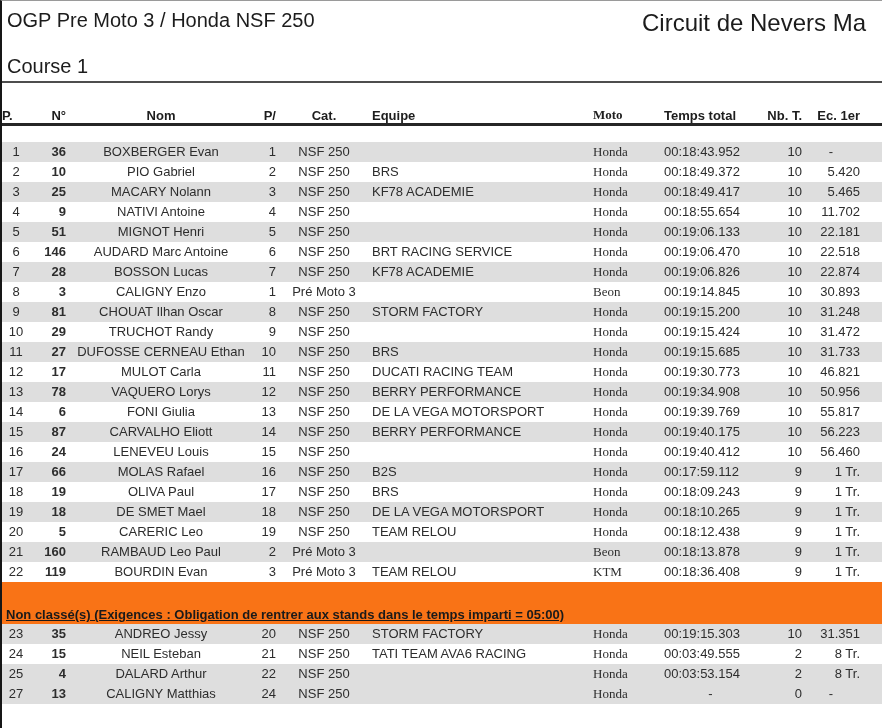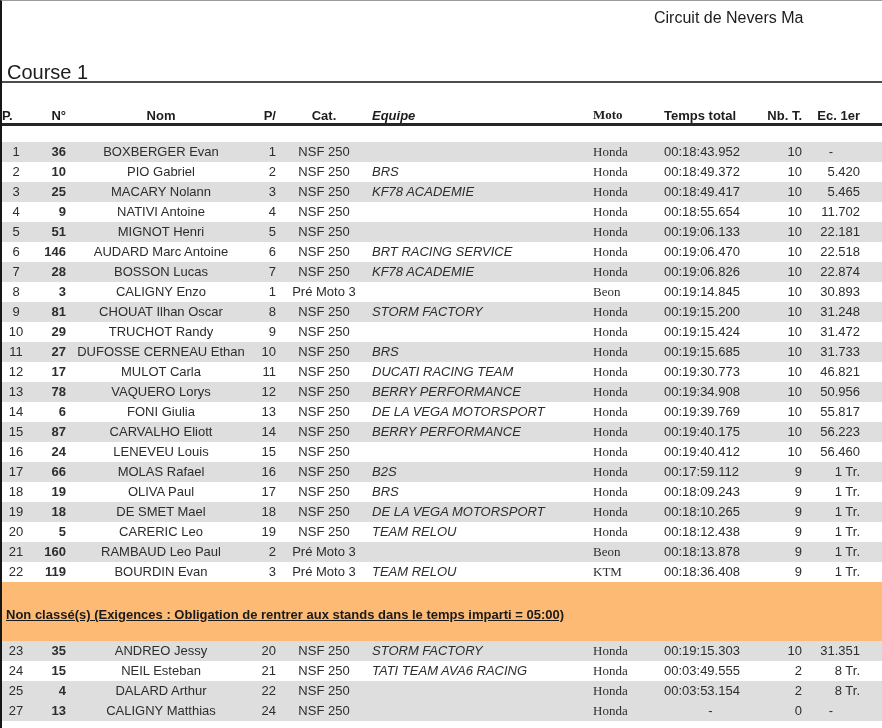--- a/index.html
+++ b/index.html
@@ -21,24 +21,24 @@
     position:relative;
     height:80px;
     border-bottom:2px solid #4d4d4d;
   }
   .doc-title{
     position:absolute;left:5px;top:8px;
     font-size:20px;color:#1c1c1c;white-space:nowrap;
   }
   .circuit-name{
     position:absolute;left:640px;top:8px;
-    font-size:16px;color:#1c1c1c;white-space:nowrap;margin-left:12px;
+    font-size:24px;color:#1c1c1c;white-space:nowrap;
   }
   .session-title{
-    position:absolute;left:5px;top:60px;
+    position:absolute;left:5px;top:54px;
     font-size:20px;color:#1c1c1c;white-space:nowrap;
   }
   table.results{
     width:880px;
     border-collapse:collapse;
     table-layout:fixed;
     font-size:13px;
   }
   table.results th, table.results td{
     padding:0;margin:0;
@@ -53,45 +53,46 @@
     color:#1d1d1d;
   }
   tr.spacer-row td{height:16px;background:#fff;}
   tbody tr.data-row td{
     height:20px;line-height:20px;
     color:#2d2d2d;
   }
   tbody tr.striped{background:var(--stripe,#dedede);}
   tr.section-heading-row td{
     height:40px;vertical-align:bottom;
-    padding:0 0 19px 4px;
+    padding:0 0 2px 4px;
     font-weight:bold;font-size:13px;
     text-decoration:underline;
-    color:#1a1a1a;background:#fdba74;text-align:left;
+    color:#1a1a1a;background:#f97316;text-align:left;
   }
   
   .c0{text-align:center;}
   thead .c0{text-align:left;padding-left:8px;}
   .c1{text-align:right;padding-right:4px;font-weight:bold;}
   .c2{text-align:center;padding-left:4px;}
   .c3{text-align:right;padding-right:2px;}
   .c4{text-align:center;padding-left:10px;}
-  .c5{text-align:left;padding-left:2px;font-style:italic;}
+  .c5{text-align:left;padding-left:2px;}
   .c6{text-align:left;padding-left:1px;font-family:Liberation Serif, serif;}
   .c7{text-align:left;padding-left:2px;}
   .c8{text-align:right;}
   .c9{text-align:right;padding-right:2px;}
   td.dash{text-align:center;padding:0;}
 </style>
 </head>
 <body>
 
 <div class="page">
 
   <div class="doc-header">
+    <div class="doc-title">OGP Pre Moto 3 / Honda NSF 250</div>
     <div class="circuit-name">Circuit de Nevers Ma</div>
     <div class="session-title">Course 1</div>
   </div>
 
   <table class="results">
     <colgroup>
       <col style="width:28px">
         <col style="width:36px">
         <col style="width:190px">
       <col style="width:20px">

